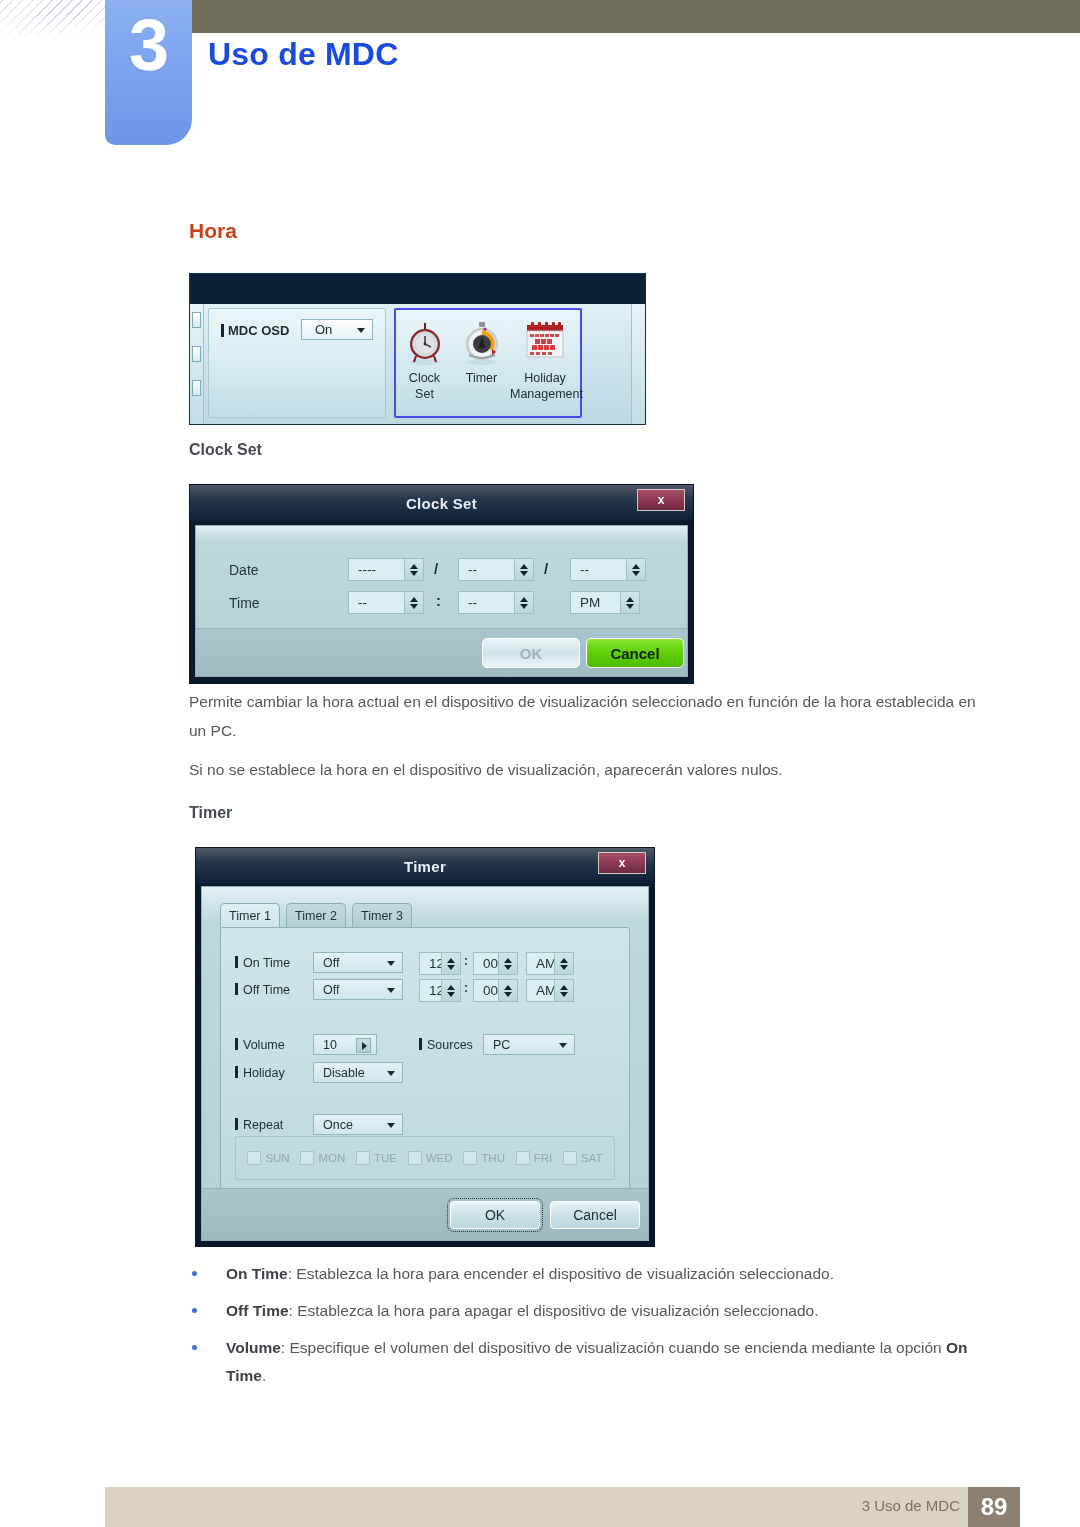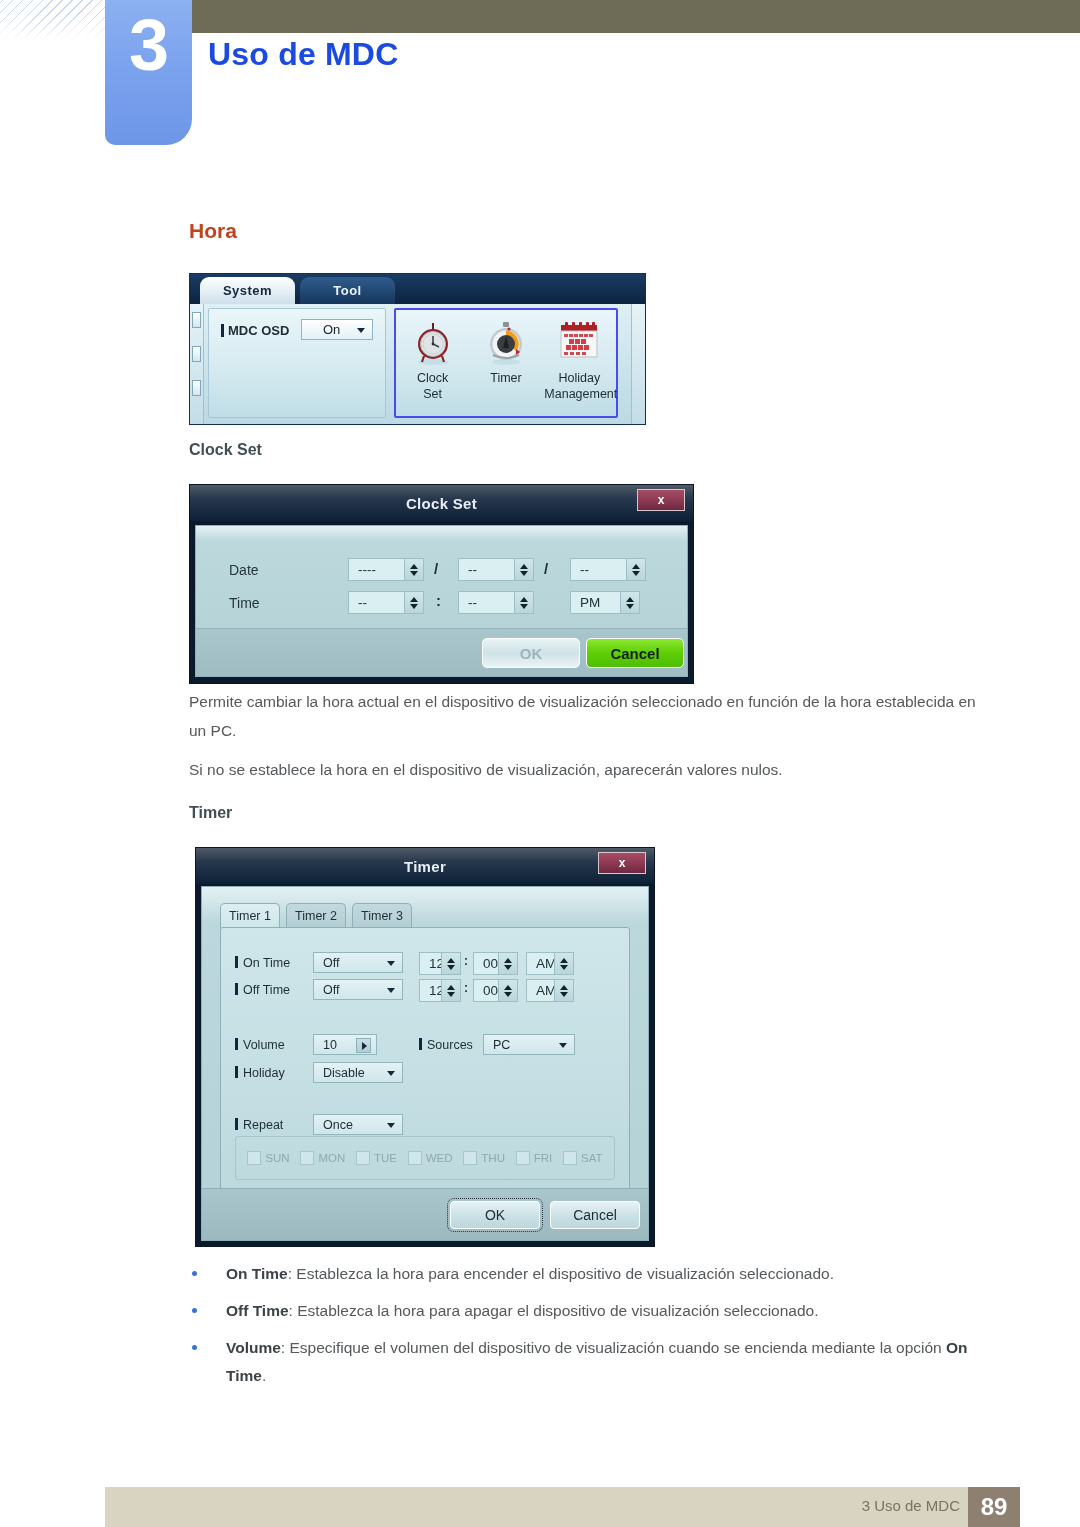--- a/index.html
+++ b/index.html
@@ -160,28 +160,28 @@
     display:inline-block; width:3px; height:13px;
     background:#12233b; margin-right:4px; vertical-align:-2px;
   }
   .rg-combo {
     position:absolute; left:92px; top:10px; width:72px; height:21px;
     background:linear-gradient(to bottom,#ffffff,#e2f0f6);
     border:1px solid #8fb4c6;
     font-size:13px; color:#16242d;
     display:flex; align-items:center;
   }
-  .rg-combo span { margin-left:21px; }
+  .rg-combo span { margin-left:13px; }
   .rg-combo .caret {
     position:absolute; right:7px; top:8px;
     width:0;height:0;border-left:4px solid transparent;border-right:4px solid transparent;
     border-top:5px solid #13293a;
   }
   .ribbon-group2 {
-    position:absolute; left:204px; top:4px; width:224px; height:110px;
+    position:absolute; left:204px; top:4px; width:188px; height:110px;
     background:linear-gradient(to bottom,#e9f5f9 0%, #d2e8ef 60%, #bfdce6 100%);
     border:2px solid #4b4beb;
     border-radius:2px;
     display:flex; justify-content:space-around; align-items:flex-start;
     padding-top:7px;
   }
   .ribbon-strip-right {
     position:absolute; right:0; top:0; width:14px; bottom:0;
     background:linear-gradient(to bottom,#e6f3f7,#c3dde7);
     border-left:1px solid #9fc0ce;
@@ -340,24 +340,20 @@
   <div class="hdr-olive"></div>
   <div class="chapter-tab">
     <div class="chapter-num">3</div>
   </div>
   <div class="chapter-title">Uso de MDC</div>
 </div>
 
 <div class="h-hora">Hora</div>
 
 <div class="shot-ribbon">
-  <div class="ribbon-tabbar">
-    <div class="rb-tab rb-tab-sys">System</div>
-    <div class="rb-tab rb-tab-tool">Tool</div>
-  </div>
   <div class="ribbon-body">
     <div class="ribbon-strip-left">
       <div class="mini" style="top:8px"></div>
       <div class="mini" style="top:42px"></div>
       <div class="mini" style="top:76px"></div>
     </div>
     <div class="ribbon-strip-right"></div>
 
     <div class="ribbon-group1">
       <div class="rg-label">

